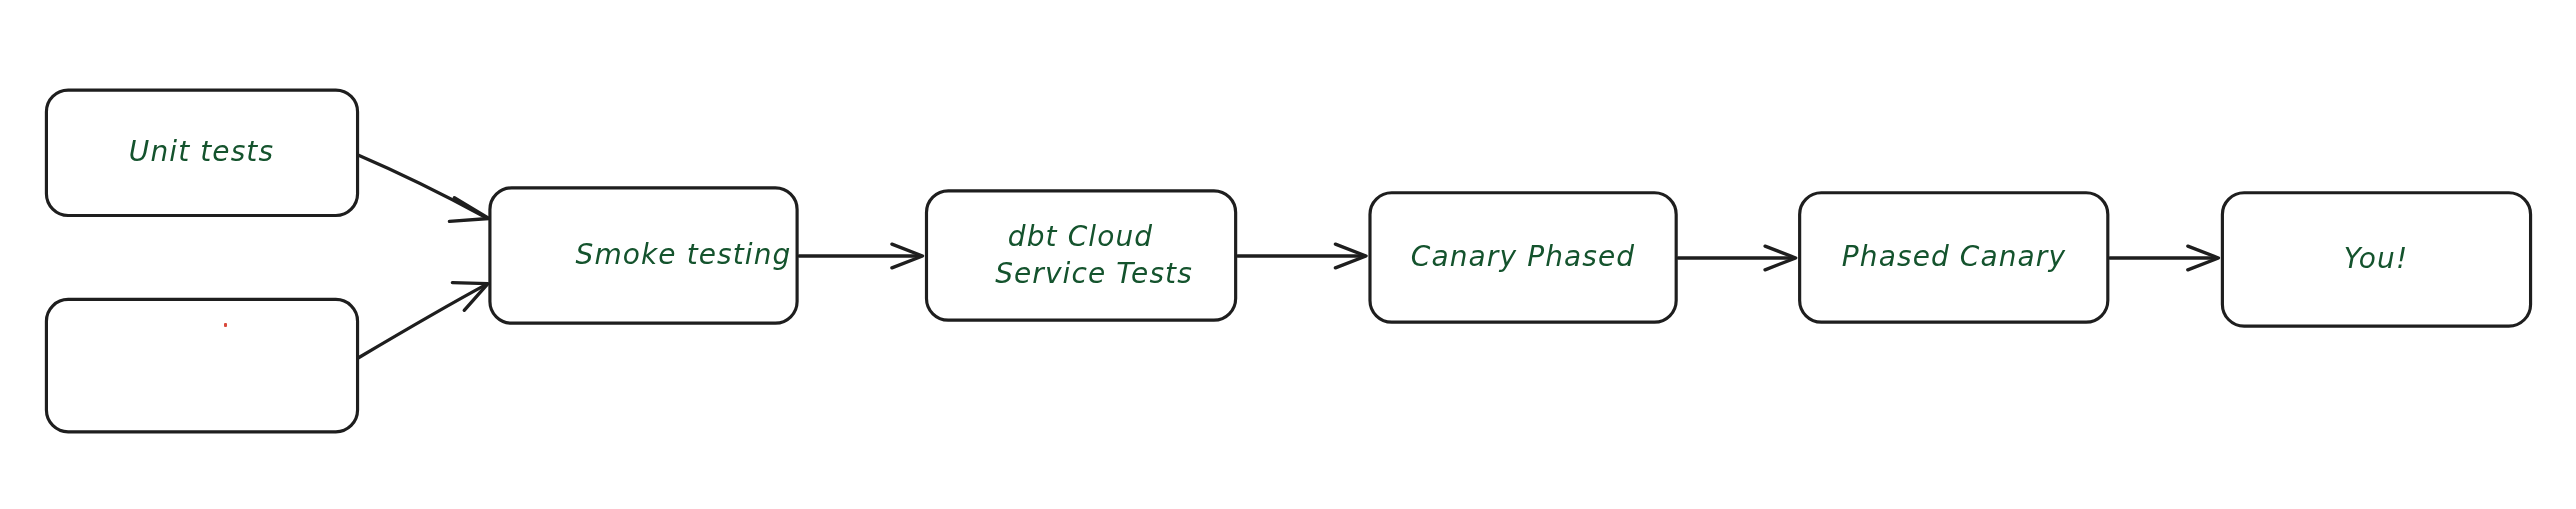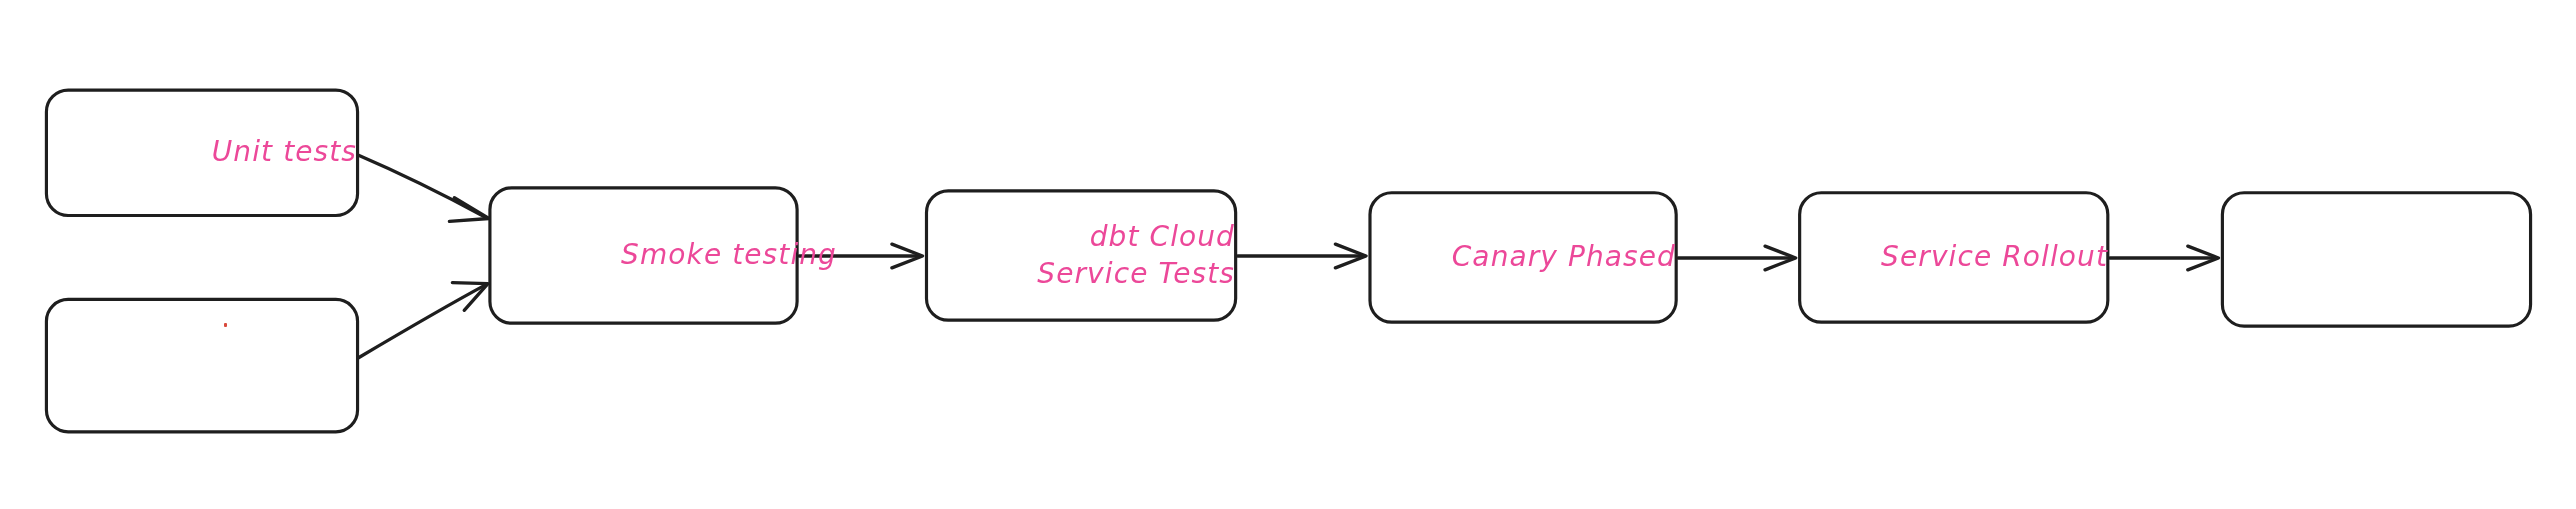--- a/index.html
+++ b/index.html
@@ -45,24 +45,24 @@
     fill: none;
     stroke: #1e1e1e;
     stroke-width: 3.4;
     stroke-linecap: round;
     stroke-linejoin: round;
   }
   .node-label {
     position: absolute;
     display: flex;
     flex-direction: column;
-    align-items: flex-end;
+    align-items: center;
     justify-content: center;
     text-align: center;
-    color: #ec4899;
+    color: #14532d;
     font-family: "DejaVu Sans", sans-serif;
     font-size: 28px;
     font-style: italic;
     font-weight: 400;
     letter-spacing: 1.1px;
     line-height: 1.32;
     white-space: pre;
     pointer-events: none;
   }
   .node-label .line2 {
@@ -135,20 +135,23 @@
   <div class="node-label" style="left:926px; top:191px; width:309px; height:129px;">
     <span>dbt Cloud</span>
     <span class="line2">Service Tests</span>
   </div>
 
   <div class="node-label" style="left:1370px; top:193px; width:306px; height:129px;">
     <span>Canary Phased</span>
   </div>
 
   <div class="node-label" style="left:1800px; top:193px; width:308px; height:129px;">
-    <span>Service Rollout</span>
+    <span>Phased Canary</span>
   </div>
 
+  <div class="node-label" style="left:2222px; top:193px; width:308px; height:133px;">
+    <span>You!</span>
+  </div>
 
   <div class="speck" style="left:224px; top:323px;"></div>
 
 </div>
 
 
 </body></html>

